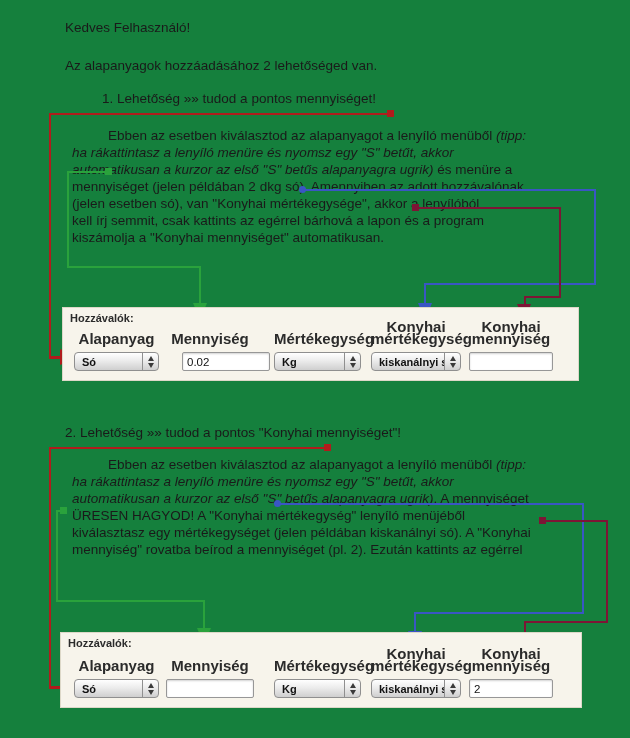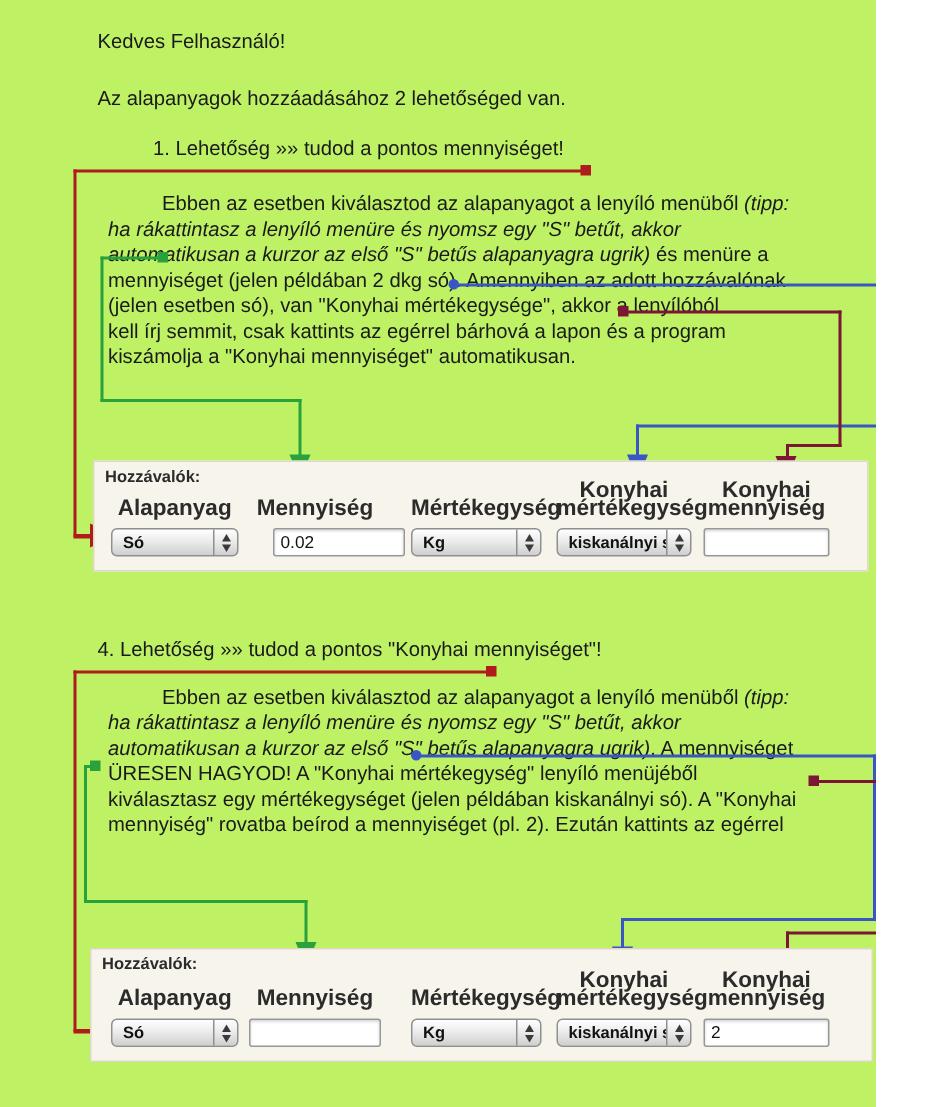--- a/index.html
+++ b/index.html
@@ -1,17 +1,17 @@
 <!DOCTYPE html>
 <html><head>
 <meta charset="utf-8">
 <style>
   html,body{margin:0;padding:0;background:#fff;}
   #canvas{
-    position:relative;width:584px;height:738px;background:#bef264;
+    position:relative;width:630px;height:738px;background:#15803d;
     font-family:"Liberation Sans", sans-serif;color:#1a1a1a;overflow:hidden;
   }
   .abs{position:absolute;}
   .h1line{font-size:13.5px;}
   .para{width:505px;font-size:13.5px;line-height:17px;}
   .para .ln{white-space:nowrap;}
   .para .ln.indent{padding-left:36px;}
   .it{font-style:italic;}
   
   .line{position:absolute;}
@@ -124,21 +124,21 @@
     <div class="sel" style="left:308px;top:44px;width:90px;">
       <span class="txt">kiskanálnyi s</span>
       <span class="stepper">
           <span class="up"></span>
           <span class="dn"></span>
         </span>
     </div>
     <input class="inp" style="left: 406px; top: 44px; width: 84px;" value="">
   </div>
 
-  <div class="abs h1line" style="left:65px;top:425px;">4. Lehetőség »» tudod a pontos "Konyhai mennyiséget"!</div>
+  <div class="abs h1line" style="left:65px;top:425px;">2. Lehetőség »» tudod a pontos "Konyhai mennyiséget"!</div>
 
   <div class="abs para" style="left:72px;top:456px;">
     <div class="ln indent"><span>Ebben az esetben kiválasztod az alapanyagot a lenyíló menüből </span><span class="it">(tipp:</span></div>
     <div class="ln"><span class="it">ha rákattintasz a lenyíló menüre és nyomsz egy "S" betűt, akkor</span></div>
     <div class="ln"><span class="it">automatikusan a kurzor az első "S" betűs alapanyagra ugrik)</span><span>. A mennyiséget</span></div>
     <div class="ln"><span>ÜRESEN HAGYOD! A "Konyhai mértékegység" lenyíló menüjéből</span></div>
     <div class="ln"><span>kiválasztasz egy mértékegységet (jelen példában kiskanálnyi só). A "Konyhai</span></div>
     <div class="ln"><span>mennyiség" rovatba beírod a mennyiséget (pl. 2). Ezután kattints az egérrel</span></div>
   </div>
 

